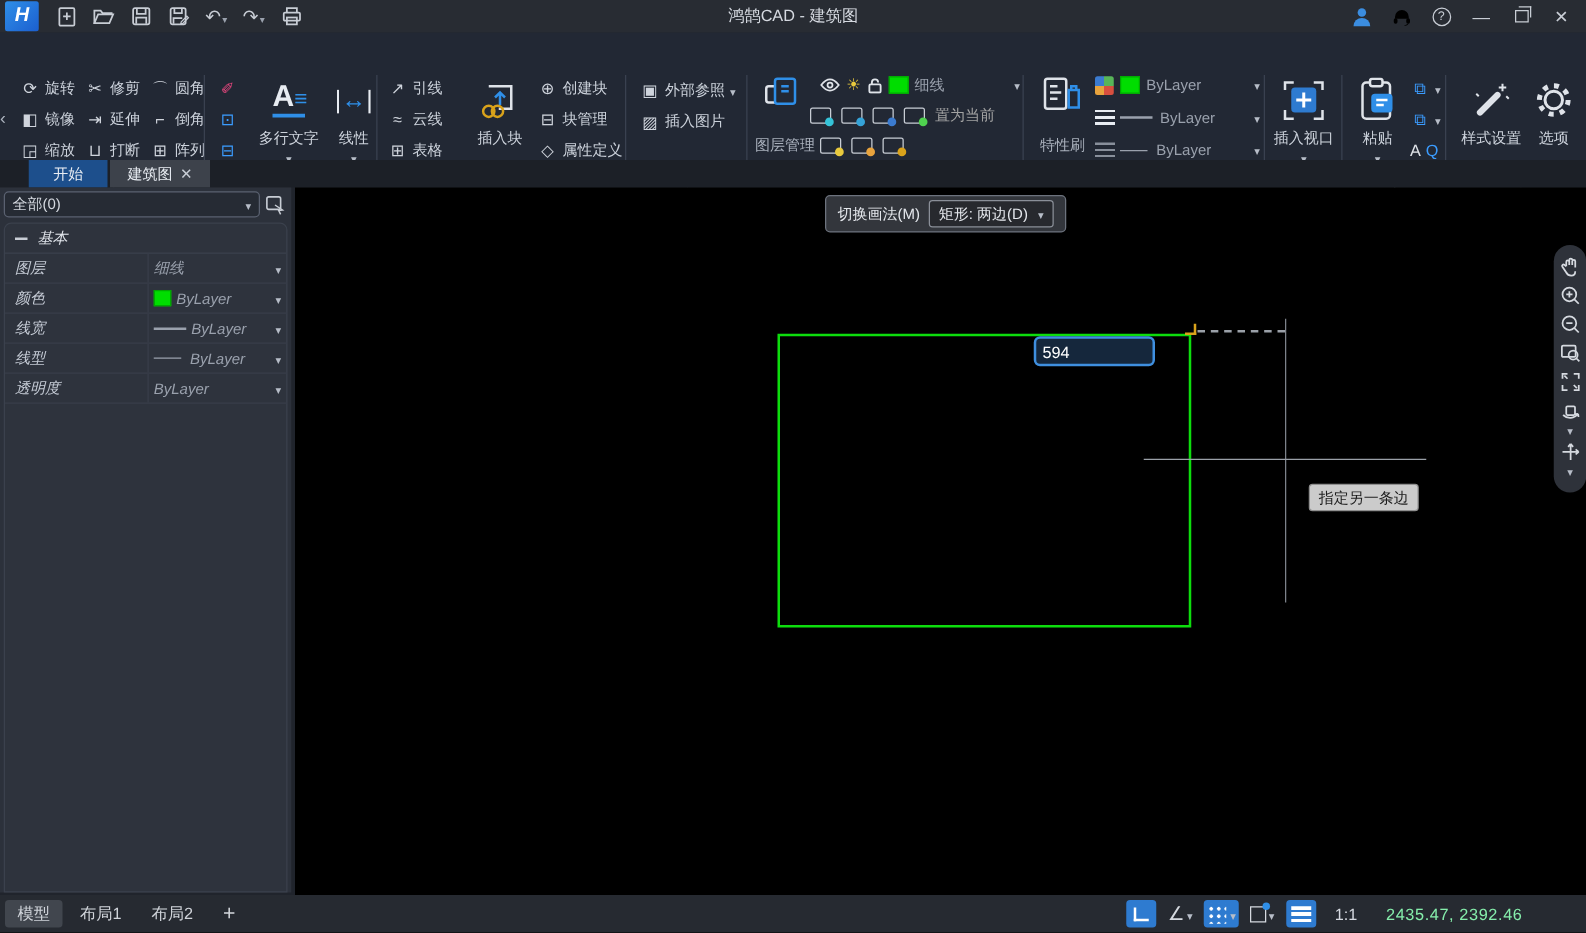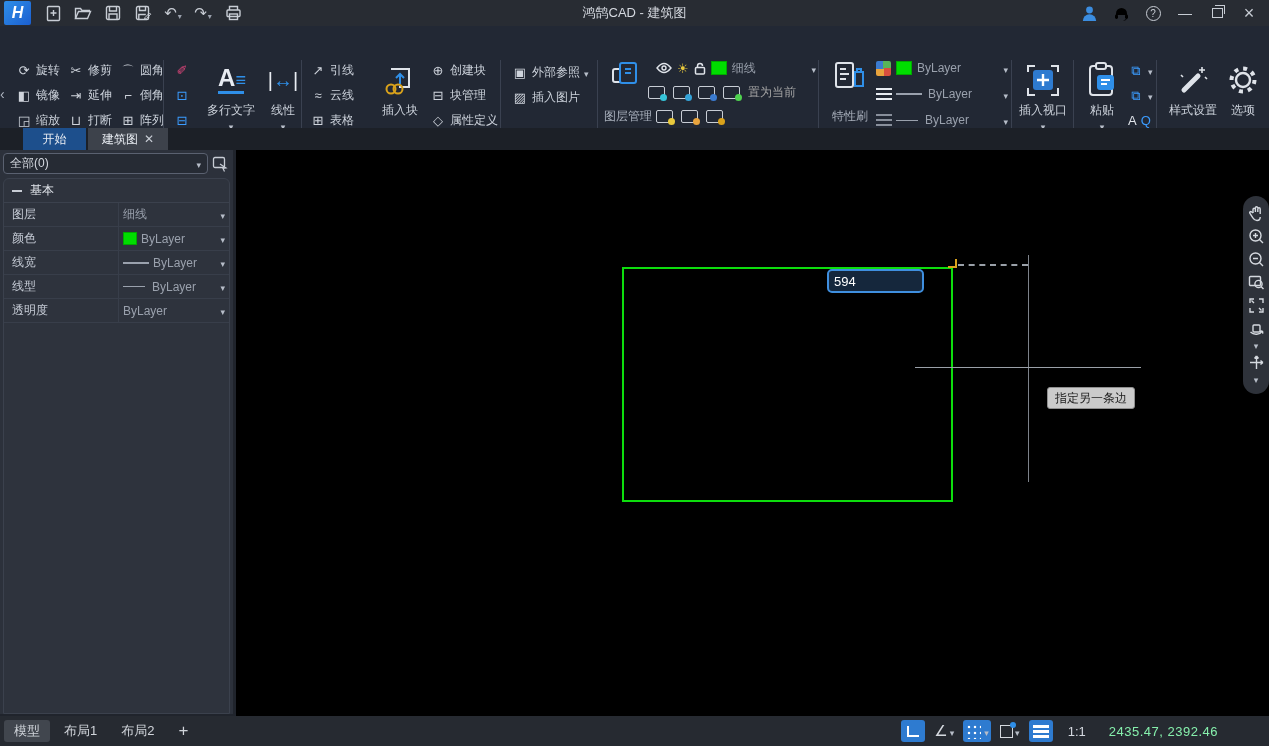--- a/index.html
+++ b/index.html
@@ -55,21 +55,21 @@
   .dtab.start { background:#1d4f8c; color:#e8ecf2; width:63px; justify-content:center; }
   .dtab.doc { background:#3d424b; color:#e8ecf2; }
   .closex { color:#c8cdd5; font-size:12px; }
 
   
   .panel { position:absolute; left:0; top:150px; width:233px; height:564px; background:#2c313b; }
   .combo { position:absolute; left:3px; top:3px; width:205px; height:21px; border:1px solid #5a6170; border-radius:4px; background:#262b34; display:flex; align-items:center; font-size:12px; color:#d5d9e0; padding:0 6px; }
   .combo .caret { margin-left:auto; }
   .qsel { position:absolute; right:3px; top:3px; width:20px; height:21px; display:flex; align-items:center; justify-content:center; }
   .qsel svg { stroke:#c8cdd5; fill:none; stroke-width:1.3; }
-  .pbody { position:absolute; left:3px; top:28px; width:227px; bottom:0; background:#2e333d; border:1px solid #3b414d; border-radius:6px 6px 0 0; }
+  .pbody { position:absolute; left:3px; top:28px; width:227px; bottom:0; background:#2e333d; border:1px solid #3b414d; border-radius:6px 6px 0 0;font-style:italic; }
   .sect { height:24px; display:flex; align-items:center; gap:8px; padding-left:8px; font-size:12px; color:#e2e6ec; border-bottom:1px solid #3b414d; }
   .sect .minus { width:10px; border-top:2px solid #c8cdd5; display:inline-block; }
   .prow { height:24px; display:flex; align-items:center; font-size:12px; border-bottom:1px solid #383e4a; }
   .prow .pl { width:115px; padding-left:8px; color:#c6ccd6; border-right:1px solid #383e4a; height:100%; display:flex; align-items:center; }
   .prow .pv { flex:1; display:flex; align-items:center; gap:4px; padding:0 4px; color:#9aa1ad; }
   .prow .pv .caret { margin-left:auto; }
 
   
   .canvas { position:absolute; left:236px; top:150px; width:1033px; height:566px; background:#000; }
   .ctxbar { position:absolute; left:424px; top:6px; height:30px; background:#33363c; border:1px solid #6d737e; border-radius:4px; display:flex; align-items:center; padding:0 9px; gap:7px; font-size:12px; color:#e4e7ec; box-shadow:0 1px 4px rgba(0,0,0,.6); }
@@ -519,20 +519,27 @@
         <span class="pl">透明度</span>
         <span class="pv">
             <span>ByLayer</span>
             <span class="caret"></span>
           </span>
       </div>
     </div>
   </div>
 
   <div class="canvas">
+    <div class="ctxbar">
+      <span>切换画法(M)</span>
+      <span class="ctxdd">
+        <span>矩形: 两边(D)</span>
+          <span class="caret"></span>
+      </span>
+    </div>
     <div class="drawrect"></div>
     <div class="dyninput">
         <span>594</span>
       </div>
     <div class="dashline"></div>
     <div class="cornertick"></div>
     <div class="vline"></div>
     <div class="hline"></div>
     <div class="tooltip">
         <span>指定另一条边</span>

